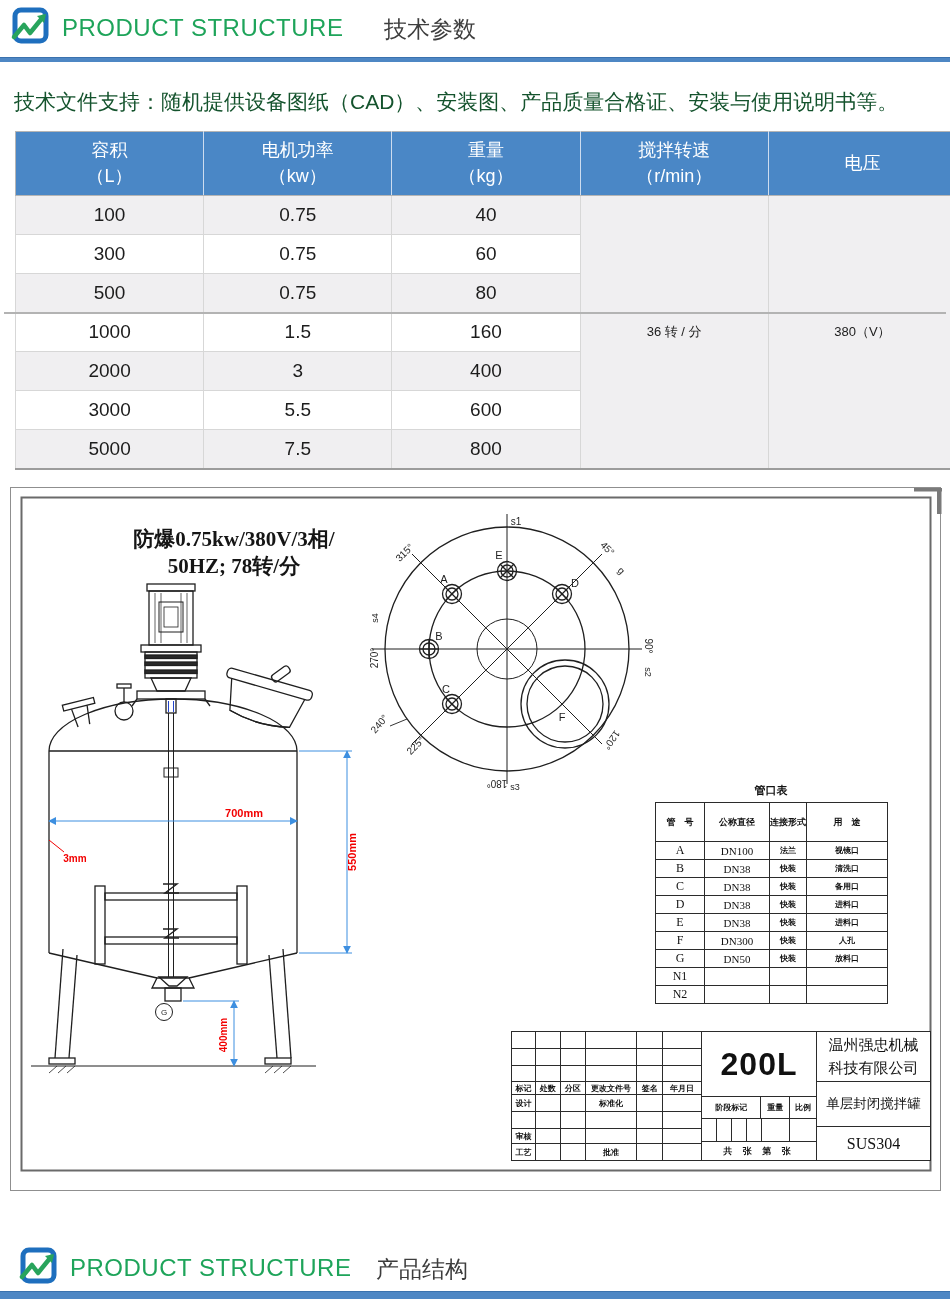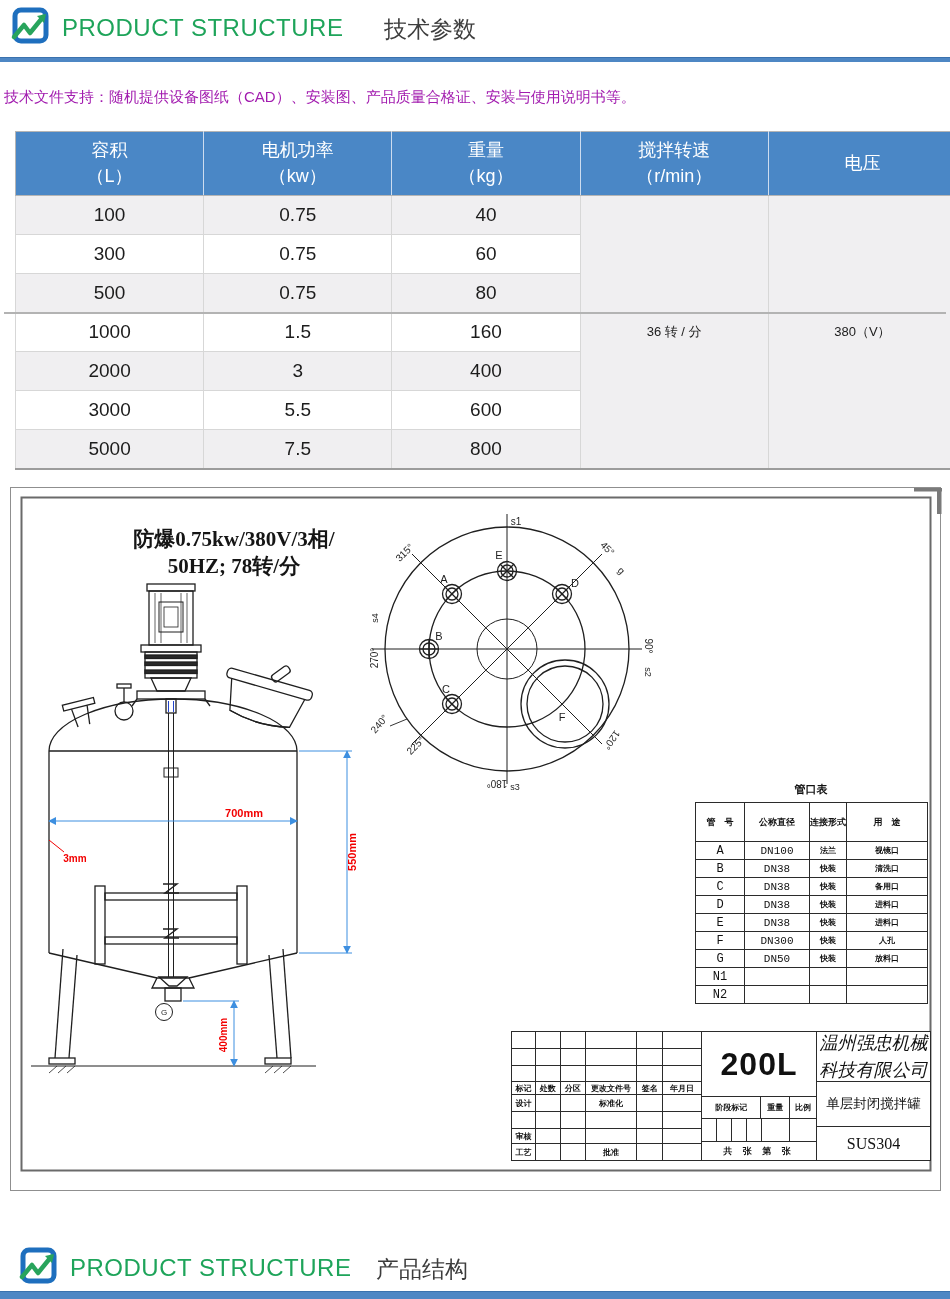--- a/index.html
+++ b/index.html
@@ -9,36 +9,36 @@
   
   .sec { position:absolute; left:0; width:950px; height:56px; }
   .sec .logo { position:absolute; left:10px; top:6px; }
   .sec .en { position:absolute; left:62px; top:14px; font-size:24px; letter-spacing:.5px; color:#1ea45a; font-weight:500; }
   .sec .cn { position:absolute; top:14px; font-size:23px; color:#3d3d3d; }
   .sec1 { top:0; } .sec1 .cn { left:384px; }
   .sec2 { top:1240px;margin-left:8px; } .sec2 .cn { left:368px; }
   .divider { position:absolute; left:0; width:950px; height:5px; background:#4e87c4; border-top:1px solid #3a72ae; }
   .div1 { top:57px; } .div2 { top:1291px; height:8px; }
 
-  .support { position:absolute; left:4px; top:88px; width:934px; font-size:15px; color:#a21caf; }
+  .support { position:absolute; left:14px; top:88px; width:934px; font-size:21px; color:#14532d; }
 
   
   .params { position:absolute; left:4px; top:131px; width:942px; border-collapse:collapse; table-layout:fixed; border:1px solid #b5b5b5; border-bottom:2px solid #9c9c9c;margin-left:11px; }
   .params th { background:#4a87c6; color:#fff; font-weight:400; font-size:18px; height:64px; line-height:1.4; border-right:1px solid #cddcef; border-bottom:1px solid #b5b5b5; vertical-align:middle; text-align:center; }
   .params td { font-size:19px; color:#1c1c1c; text-align:center; height:39px; border:1px solid #d7d7d7; vertical-align:middle; }
   .params tr.odd td { background:#f0eff1; }
   .params td.merged { background:#fff; font-size:13px; }
   .thickline { position:absolute; left:4px; top:312px; width:942px; height:2px; background:#b3b3b3; }
 
   
   .drawing { position:absolute; left:10px; top:487px; width:931px; height:704px; border:1px solid #8f8f8f; background:#fff; }
   .drawing svg { position:absolute; left:0; top:0; }
 
   
-  .nz { position:absolute; left:684px; top:292px; width:232px; font-family:Liberation Mono, monospace; }
+  .nz { position:absolute; left:644px; top:292px; width:232px; font-family:Liberation Serif, serif; }
   .nz-title { text-align:center; font-size:11px; font-weight:bold; color:#111; height:22px; line-height:20px; }
   .nz table { border-collapse:collapse; table-layout:fixed; width:232px; border:1px solid #2b2b2b; }
   .nz td { border:1px solid #2b2b2b; text-align:center; vertical-align:middle; overflow:hidden; white-space:nowrap; color:#111; }
   .nz tr.nzh td { height:39px; font-size:9px; font-weight:bold; }
   .nz tr.nzr td { height:18px; }
   .nz td.ltr { font-size:12px; }
   .nz td.dn { font-size:11px; }
   .nz td.zh { font-size:8px; font-weight:bold; }
 
   
@@ -50,21 +50,21 @@
   .tbc:last-child { border-right:none; }
   .c24{width:24px}.c25{width:25px}.c52{width:52px}.c26{width:26px}.c38{width:38px}
   .c60{width:60px}.c29{width:29px}.c15{width:15px}
   .h17{height:17px}.h16{height:16px}.h13{height:13px}.h15{height:15px}
   .tb-mid { width:115px; border-right:1px solid #2b2b2b; display:flex; flex-direction:column; }
   .tb-size { height:65px; border-bottom:1px solid #2b2b2b; display:flex; align-items:center; justify-content:center; font-size:32px; font-weight:bold; letter-spacing:1px; }
   .tb-midrow { display:flex; border-bottom:1px solid #2b2b2b; }
   .tb-midrow.r2 { height:22px; } .tb-midrow.r3 { height:23px; }
   .tb-sheets { flex:1; display:flex; align-items:center; justify-content:center; font-size:9px; font-weight:bold; letter-spacing:4px; }
   .tb-right { width:113px; display:flex; flex-direction:column; }
-  .tb-co { height:50px; border-bottom:1px solid #2b2b2b; display:flex; flex-direction:column; align-items:center; justify-content:center; font-size:18px; line-height:1.5;font-style:italic; }
+  .tb-co { height:50px; border-bottom:1px solid #2b2b2b; display:flex; flex-direction:column; align-items:center; justify-content:center; font-size:15px; line-height:1.5; }
   .tb-prod { height:45px; border-bottom:1px solid #2b2b2b; display:flex; align-items:center; justify-content:center; font-size:13.5px; }
   .tb-mat { flex:1; display:flex; align-items:center; justify-content:center; font-size:16px; font-family:"Liberation Serif", serif; }
 </style>
 </head>
 <body>
 
 <div class="page">
 
   <div class="sec sec1">
     <svg class="logo" width="42" height="44" viewBox="0 0 42 44">

